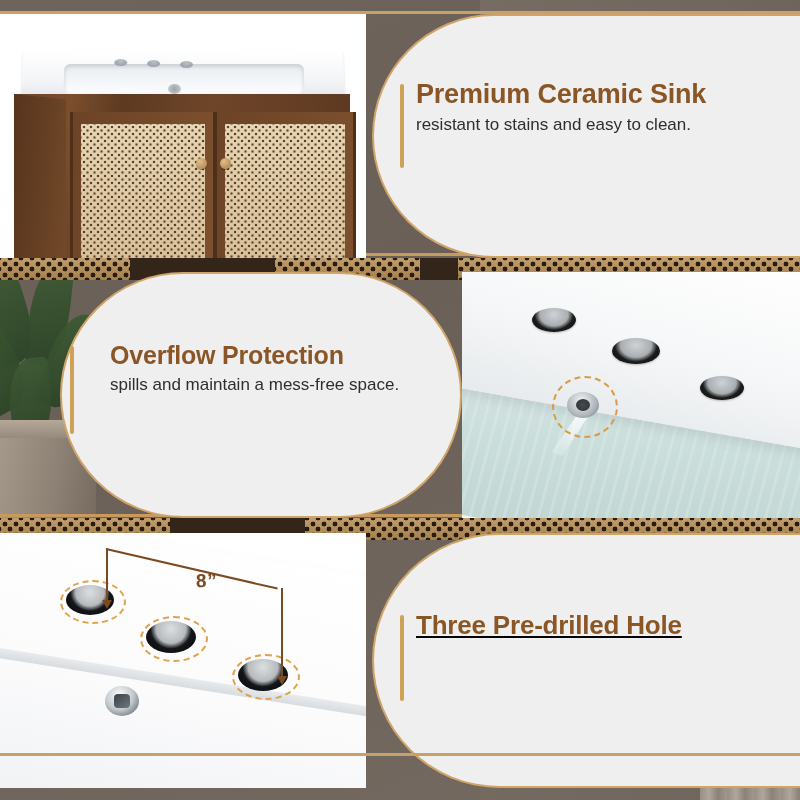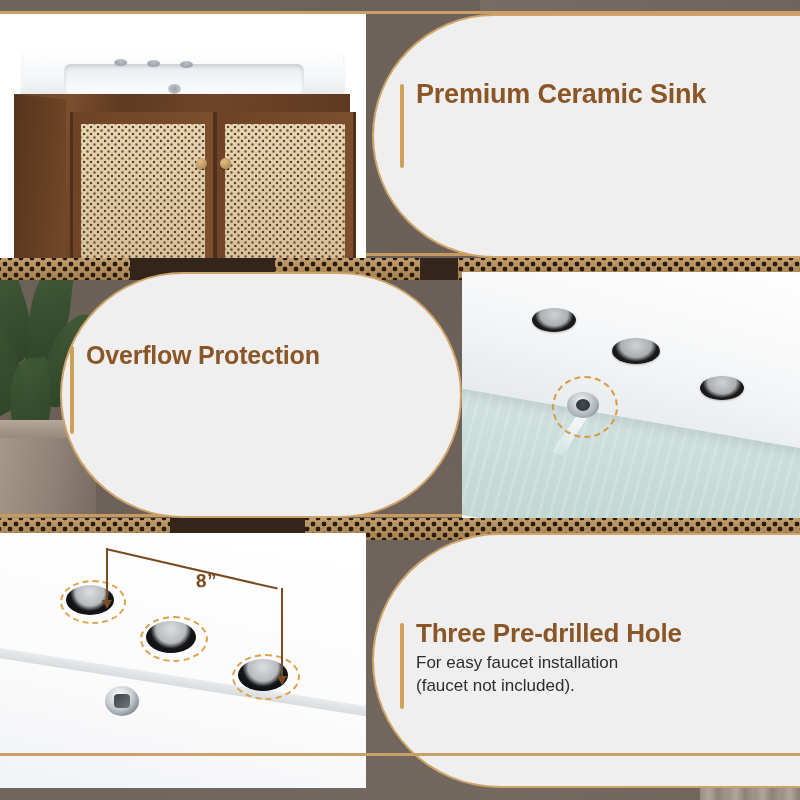--- a/index.html
+++ b/index.html
@@ -233,22 +233,22 @@
     border:2px solid #cfa468;
     box-sizing:border-box;
     z-index:20;
   }
   #card-1{left:372px;top:14px;width:428px;height:244px;border-radius:122px 0 0 122px;border-right:none;}
   #card-2{left:60px;top:272px;width:402px;height:246px;border-radius:123px;}
   #card-3{left:372px;top:533px;width:428px;height:255px;border-radius:128px 0 0 128px;border-right:none;}
 
   .card-inner{position:absolute;}
   #inner-1{left:26px;top:64px;width:360px;}
-  #inner-2{left:8px;top:68px;width:360px;}
-  #inner-3{left:26px;top:84px;width:360px;}
+  #inner-2{left:8px;top:68px;width:360px;padding-left:24px;}
+  #inner-3{left:26px;top:76px;width:360px;text-decoration:underline;}
 
   .accent-bar{
     position:absolute;left:0;top:4px;width:4px;
     background:#cfa156;
     border-radius:2px;
   }
   .txt{margin-left:16px;}
   .card-title{
     font-size:27px;font-weight:bold;color:#8a5626;
     letter-spacing:-0.2px;line-height:1.1;white-space:nowrap;
@@ -328,20 +328,21 @@
       <div class="knob" id="knob-right"></div>
     </div>
   </div>
 
   <div class="card" id="card-1">
     <div class="card-inner" id="inner-1">
       <div class="accent-bar" style="height:84px;"></div>
       <div class="txt">
         <p class="card-title">Premium Ceramic Sink</p>
         <p class="card-body">
+          <span class="l2">resistant to stains and easy to clean.</span>
         </p>
       </div>
     </div>
   </div>
 
   <div class="panel" id="photo-overflow">
     <div class="basin"></div>
     <div class="water"></div>
     <div class="basin-rim"></div>
     <div class="faucet-hole" style="left:70px;top:36px;width:44px;height:24px;"></div>
@@ -351,20 +352,21 @@
     <div class="overflow-port"></div>
     <div class="dashed-ring" id="overflow-ring"></div>
   </div>
 
   <div class="card" id="card-2">
     <div class="card-inner" id="inner-2">
       <div class="accent-bar" style="height:88px;"></div>
       <div class="txt">
         <p class="card-title" id="title-2">Overflow Protection</p>
         <p class="card-body">
+          <span class="l2">spills and maintain a mess-free space.</span>
         </p>
       </div>
     </div>
   </div>
 
   <div class="panel" id="photo-holes">
     <div class="holes-basin"></div>
     <div class="holes-edge"></div>
 
     <div class="drill-hole" style="left:66px;top:52px;width:48px;height:30px;"></div>
@@ -386,21 +388,17 @@
     <div class="dim-line" style="left:281px;top:588px;width:2px;height:94px;"></div>
     <div class="arrow-head" style="left:277px;top:676px;"></div>
     <div class="dim-label" style="left:196px;top:570px;">8”</div>
   </div>
 
   <div class="card" id="card-3">
     <div class="card-inner" id="inner-3">
       <div class="accent-bar" style="height:86px;"></div>
       <div class="txt">
         <p class="card-title" id="title-3">Three Pre-drilled Hole</p>
-        <p class="card-body">
-          <span> For easy faucet installation</span>
-          <span class="l2">(faucet not included).</span>
-        </p>
       </div>
     </div>
   </div>
 
 </div>
 
 </body></html>

